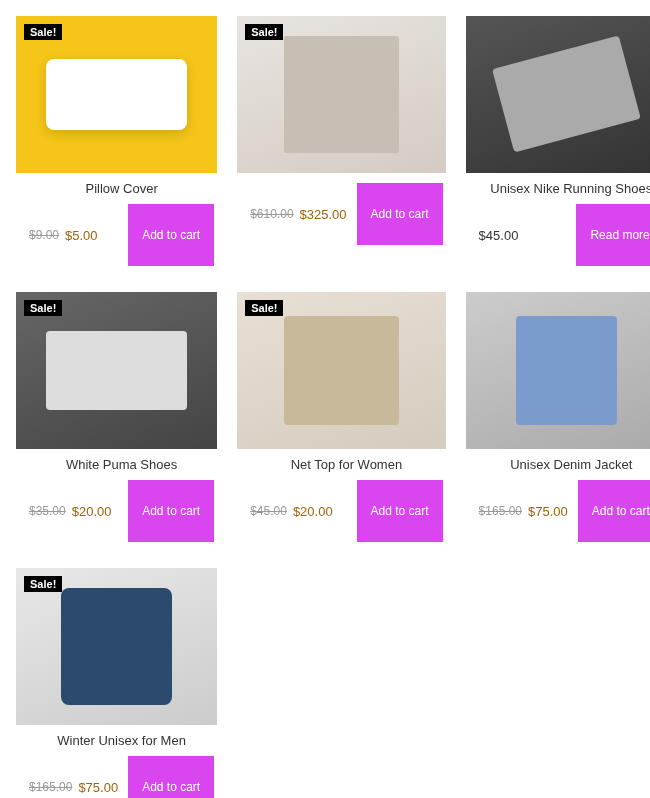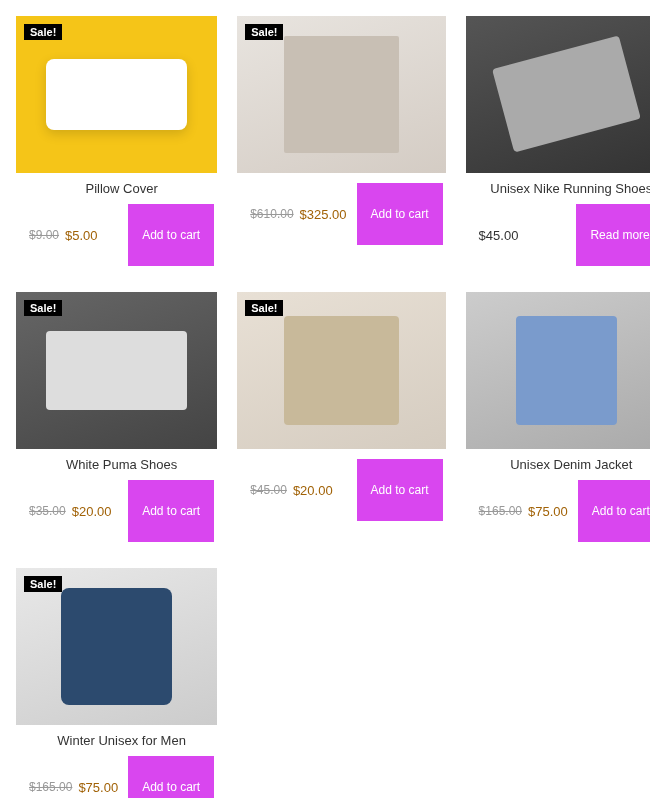--- a/index.html
+++ b/index.html
@@ -224,20 +224,21 @@
           <button class="btn-add-cart">Add to cart</button>
         </div>
       </div>
     </div>
     <div class="product-card">
       <div class="product-image-wrapper">
         <div class="product-image-placeholder img-nettop"></div>
         <span class="sale-badge">Sale!</span>
       </div>
       <div class="product-info">
+        <div class="product-name">Net Top for Women</div>
         <div class="product-actions">
           <div class="price-group">
             <span class="price-old">$45.00</span>
             <span class="price-new">$20.00</span>
           </div>
           <button class="btn-add-cart">Add to cart</button>
         </div>
       </div>
     </div>
     <div class="product-card">

